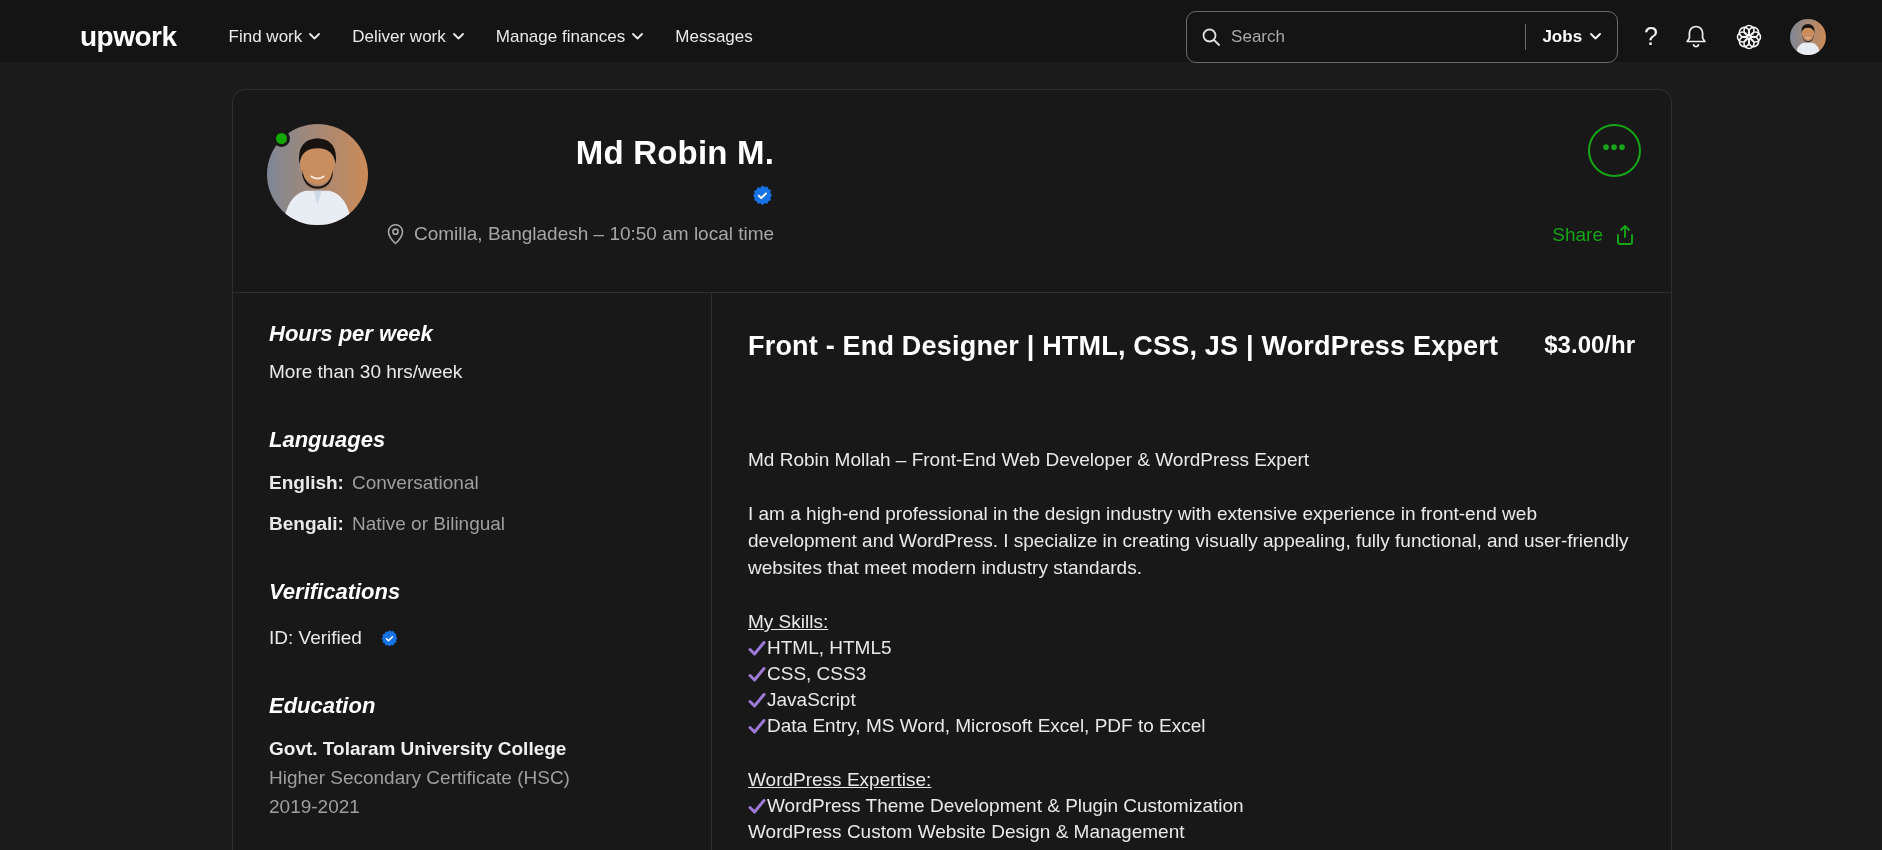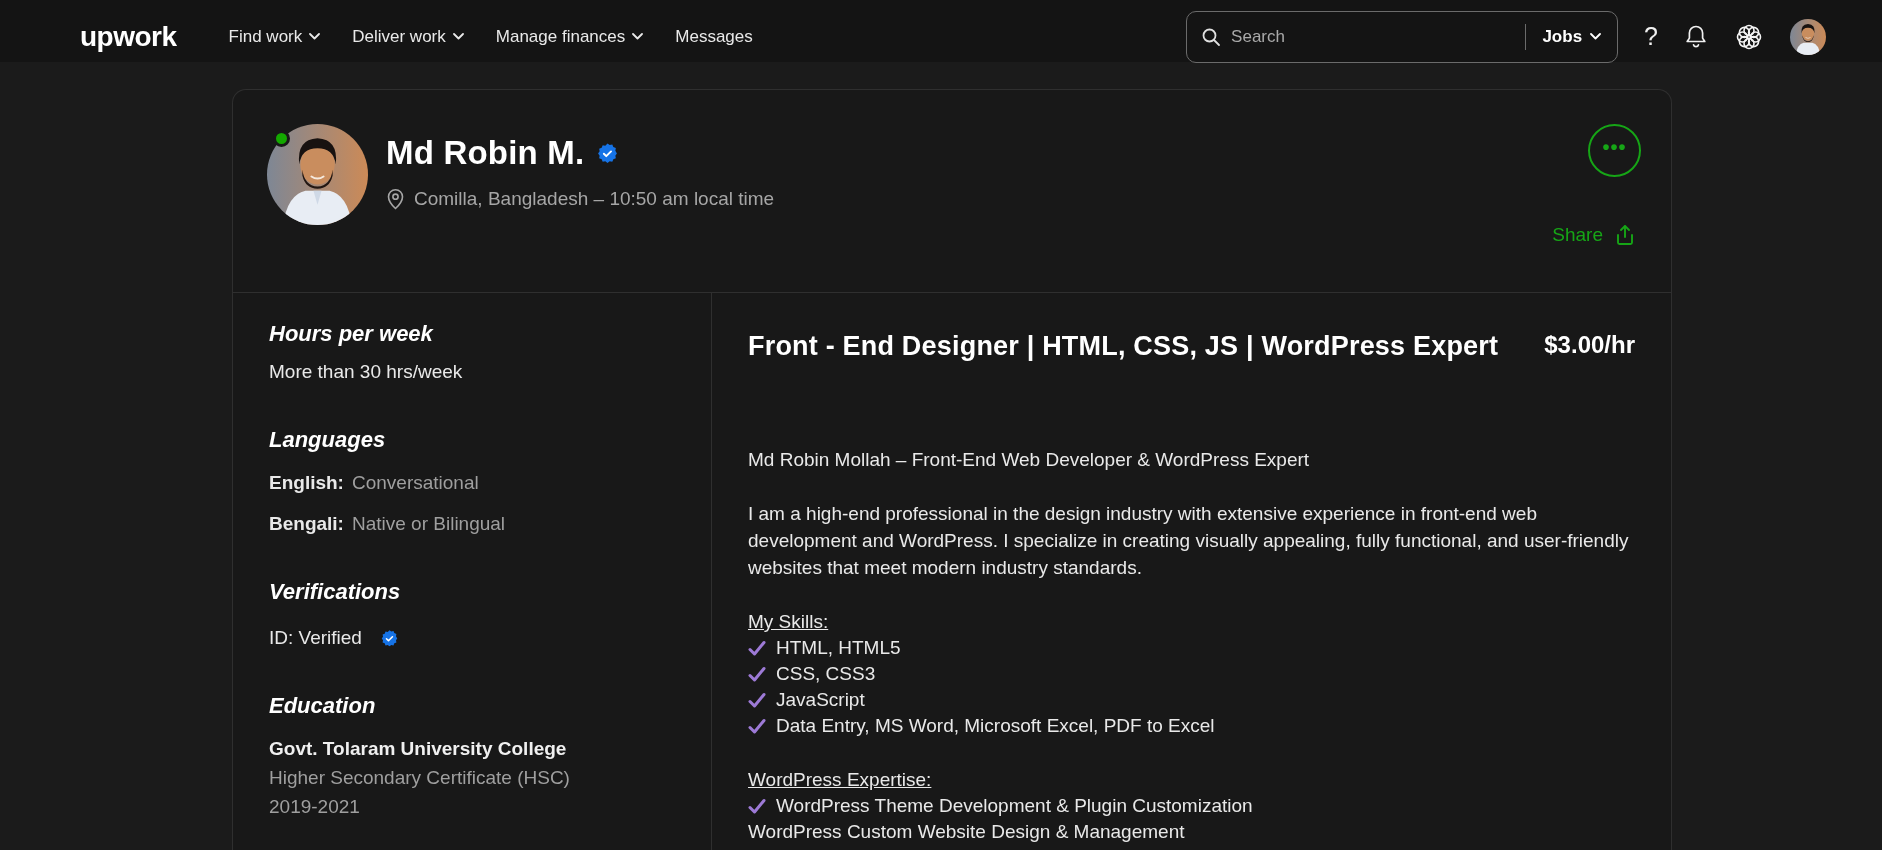--- a/index.html
+++ b/index.html
@@ -69,21 +69,21 @@
   .header-left { display:flex; }
   .avatar-wrap { position:relative; width:101px; height:101px; flex:0 0 auto; }
   .avatar { width:101px; height:101px; border-radius:50%; overflow:hidden; }
   .avatar svg { width:100%; height:100%; }
   .online-dot {
     position:absolute; top:6px; left:6px;
     width:17px; height:17px; border-radius:50%;
     background:#14a800; border:3px solid #181818;
   }
   .id-block { margin-left:18px; padding-top:10px; }
-  .name-row { display:flex; align-items:center; gap:12px; }
+  .name-row { display:flex; align-items:flex-end; gap:12px;flex-direction:column; }
   .profile-name { font-size:33px; font-weight:700; color:#fff; letter-spacing:0.2px; }
   .loc-row { display:flex; align-items:center; gap:9px; margin-top:16px; color:#a6a6a6; font-size:19px; }
 
   .more-btn {
     position:absolute; top:34px; right:30px;
     width:53px; height:53px; border-radius:50%;
     border:2px solid #16a516; background:transparent;
     color:#16a516; font-size:20px; font-weight:700; letter-spacing:1px;
     display:flex; align-items:center; justify-content:center;
     cursor:pointer; line-height:0; padding-bottom:8px;
@@ -107,21 +107,21 @@
   .edu-school { margin-top:19px; font-size:19px; font-weight:700; color:#f0f0f0; }
   .edu-sub { font-size:19px; color:#9f9f9f; margin-top:7px; }
 
   .main { flex:1; padding:38px 36px 0; }
   .title-row { display:flex; justify-content:space-between; align-items:flex-start; }
   .job-title { font-size:27px; font-weight:700; color:#fff; letter-spacing:0.2px; }
   .rate { font-size:24px; font-weight:700; color:#fff; white-space:nowrap; margin-left:30px; }
   .desc { margin-top:84px; font-size:19px; line-height:27px; color:#e9e9e9; }
   .desc-para { margin-top:27px; max-width:1100px; }
   .check-list { list-style:none; margin-top:0; }
-  .check-list li { display:flex; align-items:center; gap:10px; line-height:26px; }
+  .check-list li { display:flex; align-items:center; gap:1px; line-height:26px; }
   .check { color:#9d7ad6; flex:0 0 auto; display:flex; }
   .list-heading { margin-top:27px;text-decoration:underline; }
 
   .badge-verified { display:inline-flex; flex:0 0 auto; }
 </style>
 </head>
 <body>
 
 <div class="nav">
   <div class="logo">upwork</div>

